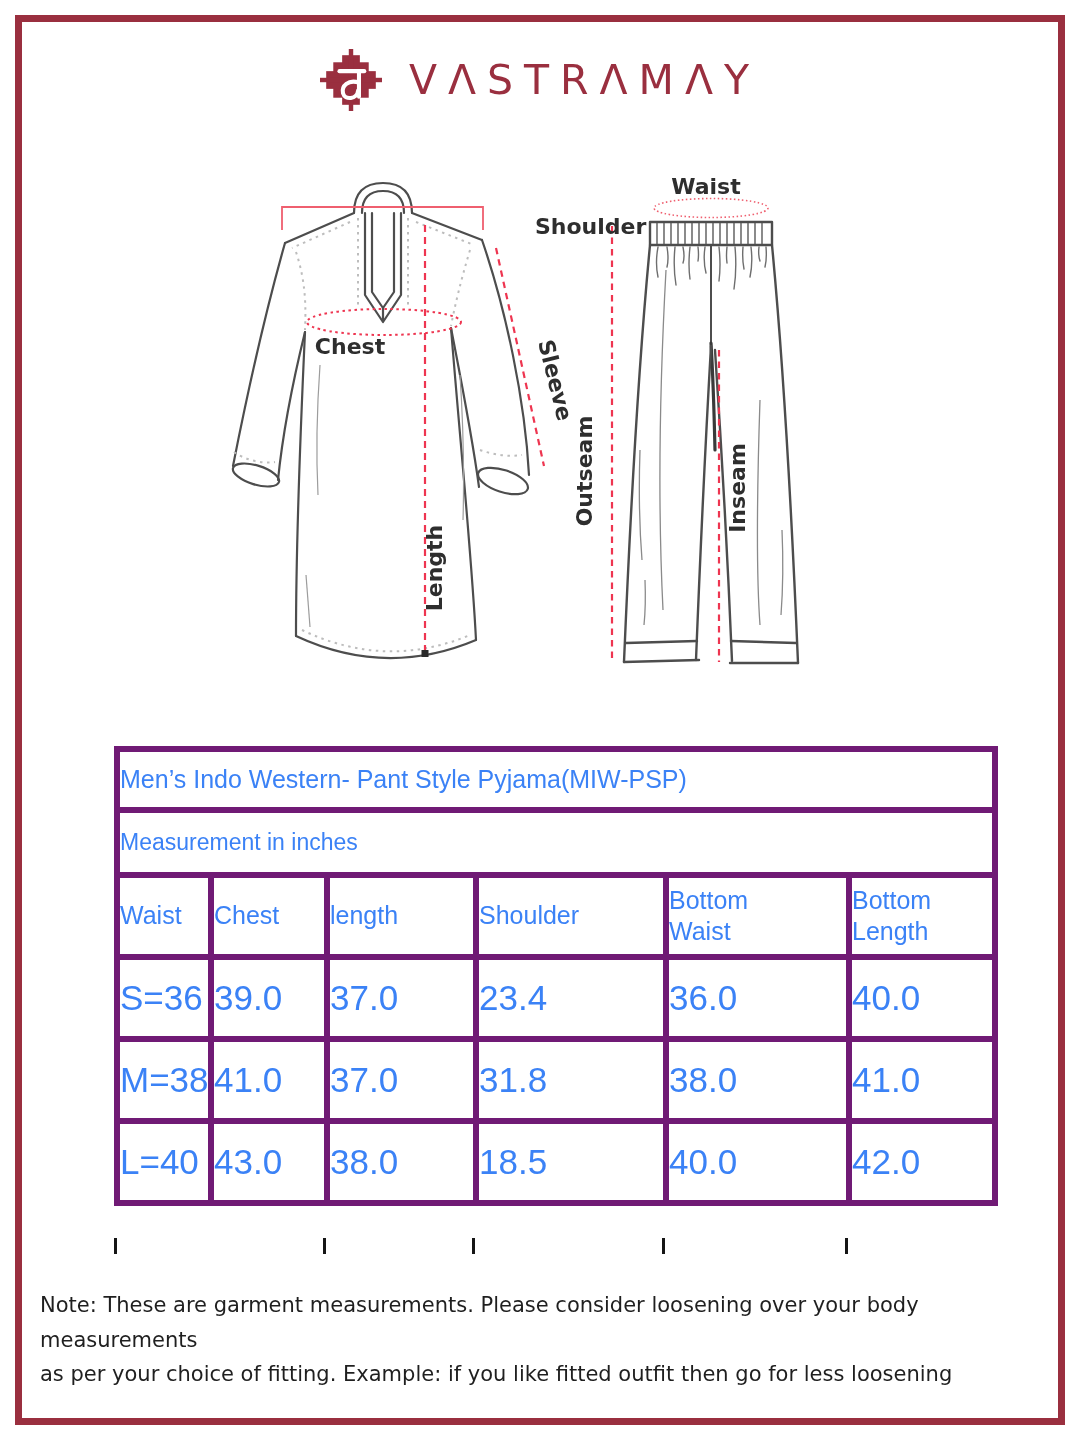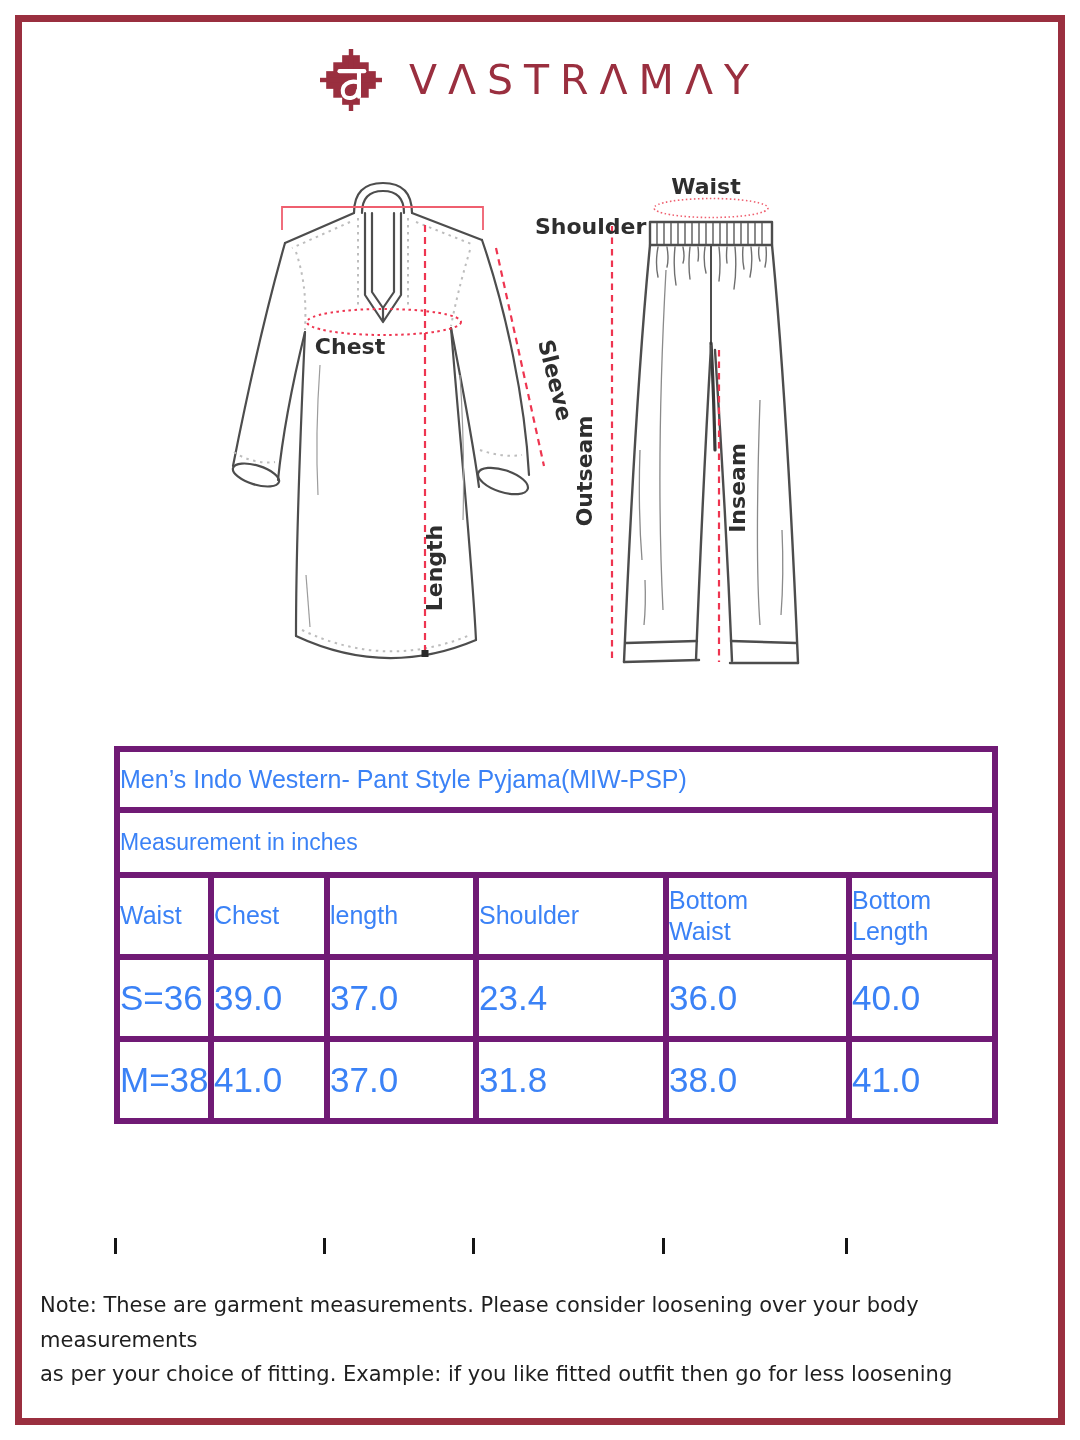--- a/index.html
+++ b/index.html
@@ -203,20 +203,28 @@
       <td>40.0</td>
     </tr>
     <tr class="data-row">
       <td>M=38</td>
       <td>41.0</td>
       <td>37.0</td>
       <td>31.8</td>
       <td>38.0</td>
       <td>41.0</td>
     </tr>
+    <tr class="data-row">
+      <td>L=40</td>
+      <td>43.0</td>
+      <td>38.0</td>
+      <td>18.5</td>
+      <td>40.0</td>
+      <td>42.0</td>
+    </tr>
   </tbody>
 </table>
 
 <div class="stub" style="left:114px"></div>
 <div class="stub" style="left:323px"></div>
 <div class="stub" style="left:472px"></div>
 <div class="stub" style="left:662px"></div>
 <div class="stub" style="left:845px"></div>
 
 <div class="note">Note: These are garment measurements. Please consider loosening over your body measurements

